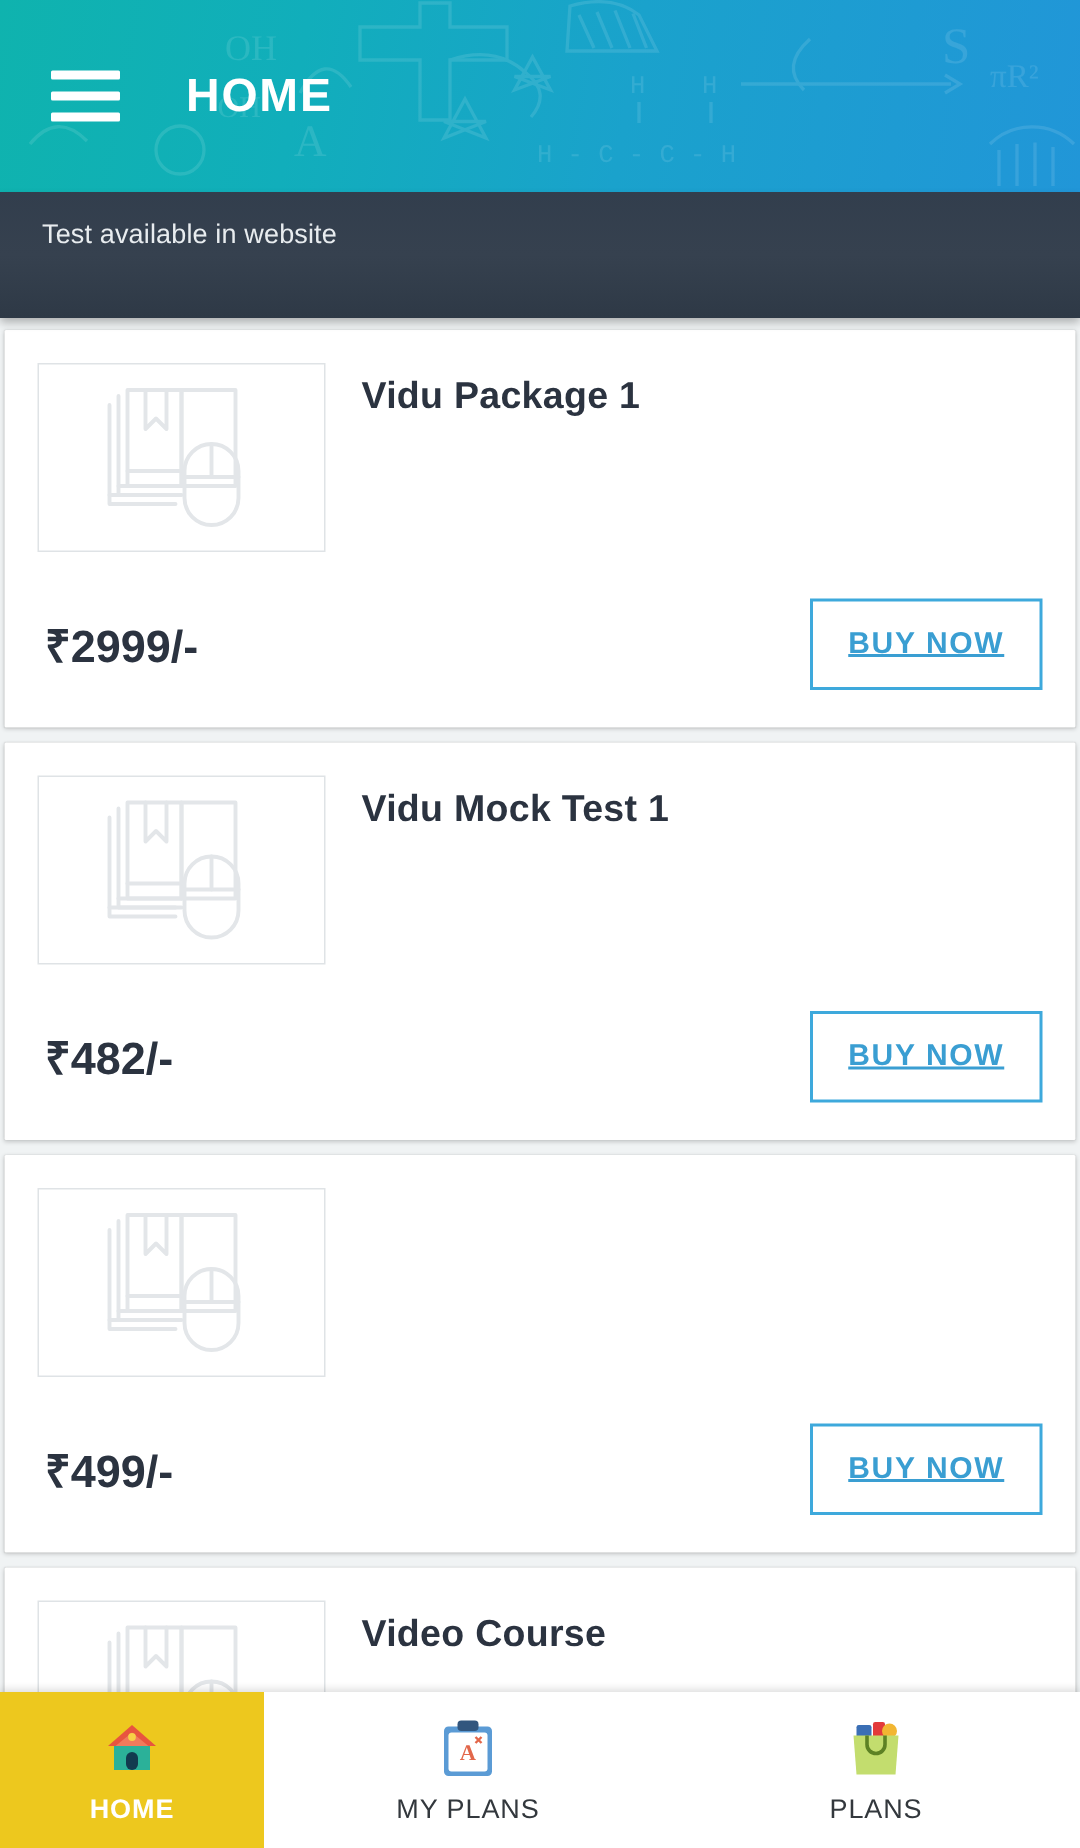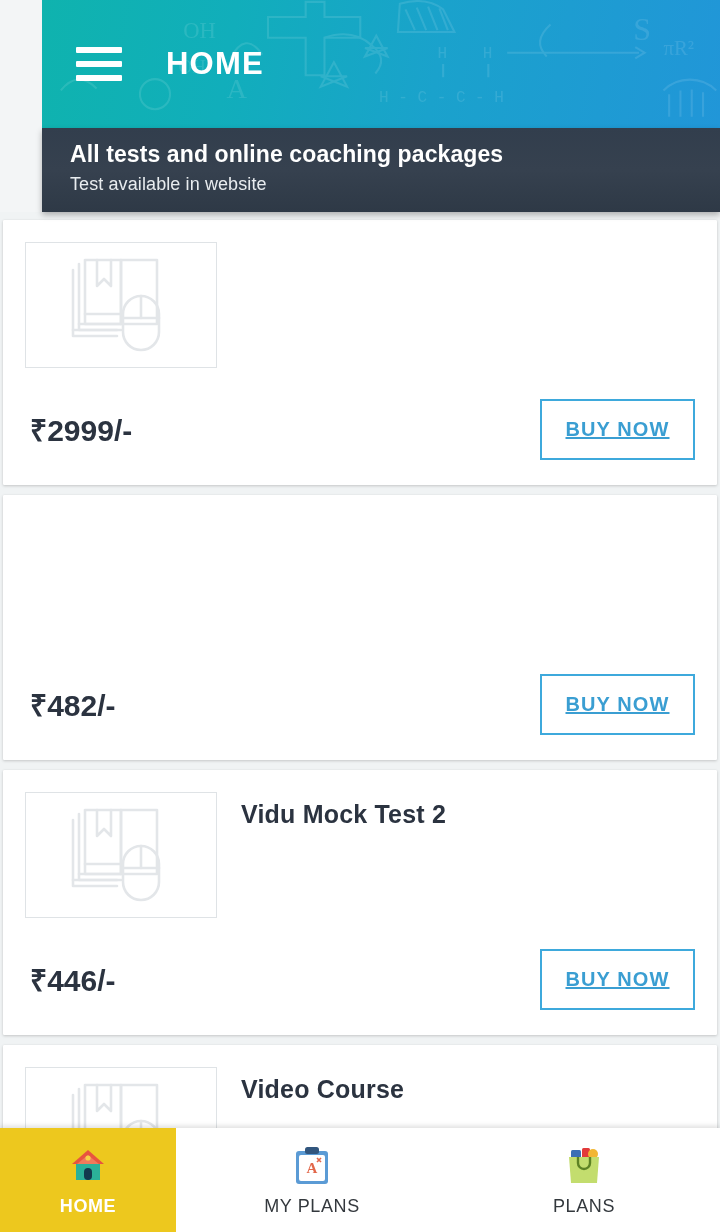--- a/index.html
+++ b/index.html
@@ -12,21 +12,20 @@
     font-family: "Liberation Sans", sans-serif;
     background: #ffffff;
   }
 
   .phone {
     position: relative;
     width: 720px;
     height: 1232px;
     overflow: hidden;
     background: #f3f5f6;
-    padding-left: 42px;
   }
 
   
   .appbar {
     position: relative;
     height: 128px;
     background: linear-gradient(100deg, #0fb3ae 0%, #11aebb 28%, #1aa2cc 58%, #2196d8 100%);
     display: flex;
     align-items: center;
     padding-left: 34px;
@@ -242,21 +241,20 @@
 
     <div class="hamburger">
       <span></span>
       <span></span>
       <span></span>
     </div>
     <div class="appbar-title">HOME</div>
   </div>
 
   <div class="banner">
-    <div class="banner-title">All tests and online coaching packages</div>
     <div class="banner-sub">Test available in website</div>
   </div>
 
   <div class="list">
 
     <div class="card">
       <div class="card-top">
         <div class="thumb">
           <svg width="108" height="98" viewBox="0 0 108 98">
             <g fill="none" stroke="#e3e6e9" stroke-width="2.6" stroke-linejoin="round" stroke-linecap="round">
@@ -267,30 +265,24 @@
               <path d="M30 4 v26 l7 -7 l7 7 v-26"></path>
               <path d="M18 58 h36"></path>
               <path d="M12 68 h42"></path>
               <path d="M6 74 h44"></path>
               <rect x="56" y="40" width="36" height="54" rx="18"></rect>
               <path d="M56 62 h36"></path>
               <path d="M74 40 v22"></path>
             </g>
           </svg>
         </div>
+        <div class="card-title">Vidu Package 1</div>
       </div>
       <div class="card-bottom">
         <div class="price">₹2999/-</div>
-        <button class="buy-btn">BUY NOW</button>
-      </div>
-    </div>
-
-    <div class="card">
-      <div class="card-bottom">
-        <div class="price">₹482/-</div>
         <button class="buy-btn">BUY NOW</button>
       </div>
     </div>
 
     <div class="card">
       <div class="card-top">
         <div class="thumb">
           <svg width="108" height="98" viewBox="0 0 108 98">
             <g fill="none" stroke="#e3e6e9" stroke-width="2.6" stroke-linejoin="round" stroke-linecap="round">
               <path d="M6 14 v66 h44"></path>
@@ -300,24 +292,50 @@
               <path d="M30 4 v26 l7 -7 l7 7 v-26"></path>
               <path d="M18 58 h36"></path>
               <path d="M12 68 h42"></path>
               <path d="M6 74 h44"></path>
               <rect x="56" y="40" width="36" height="54" rx="18"></rect>
               <path d="M56 62 h36"></path>
               <path d="M74 40 v22"></path>
             </g>
           </svg>
         </div>
-        <div class="card-title">Vidu Mock Test 2</div>
+        <div class="card-title">Vidu Mock Test 1</div>
       </div>
       <div class="card-bottom">
-        <div class="price">₹446/-</div>
+        <div class="price">₹482/-</div>
+        <button class="buy-btn">BUY NOW</button>
+      </div>
+    </div>
+
+    <div class="card">
+      <div class="card-top">
+        <div class="thumb">
+          <svg width="108" height="98" viewBox="0 0 108 98">
+            <g fill="none" stroke="#e3e6e9" stroke-width="2.6" stroke-linejoin="round" stroke-linecap="round">
+              <path d="M6 14 v66 h44"></path>
+              <path d="M12 8 v66 h42"></path>
+              <path d="M18 4 h36 v64 h-36 z"></path>
+              <path d="M54 4 h36 v64 h-36 z"></path>
+              <path d="M30 4 v26 l7 -7 l7 7 v-26"></path>
+              <path d="M18 58 h36"></path>
+              <path d="M12 68 h42"></path>
+              <path d="M6 74 h44"></path>
+              <rect x="56" y="40" width="36" height="54" rx="18"></rect>
+              <path d="M56 62 h36"></path>
+              <path d="M74 40 v22"></path>
+            </g>
+          </svg>
+        </div>
+      </div>
+      <div class="card-bottom">
+        <div class="price">₹499/-</div>
         <button class="buy-btn">BUY NOW</button>
       </div>
     </div>
 
     <div class="card">
       <div class="card-top">
         <div class="thumb">
           <svg width="108" height="98" viewBox="0 0 108 98">
             <g fill="none" stroke="#e3e6e9" stroke-width="2.6" stroke-linejoin="round" stroke-linecap="round">
               <path d="M6 14 v66 h44"></path>

